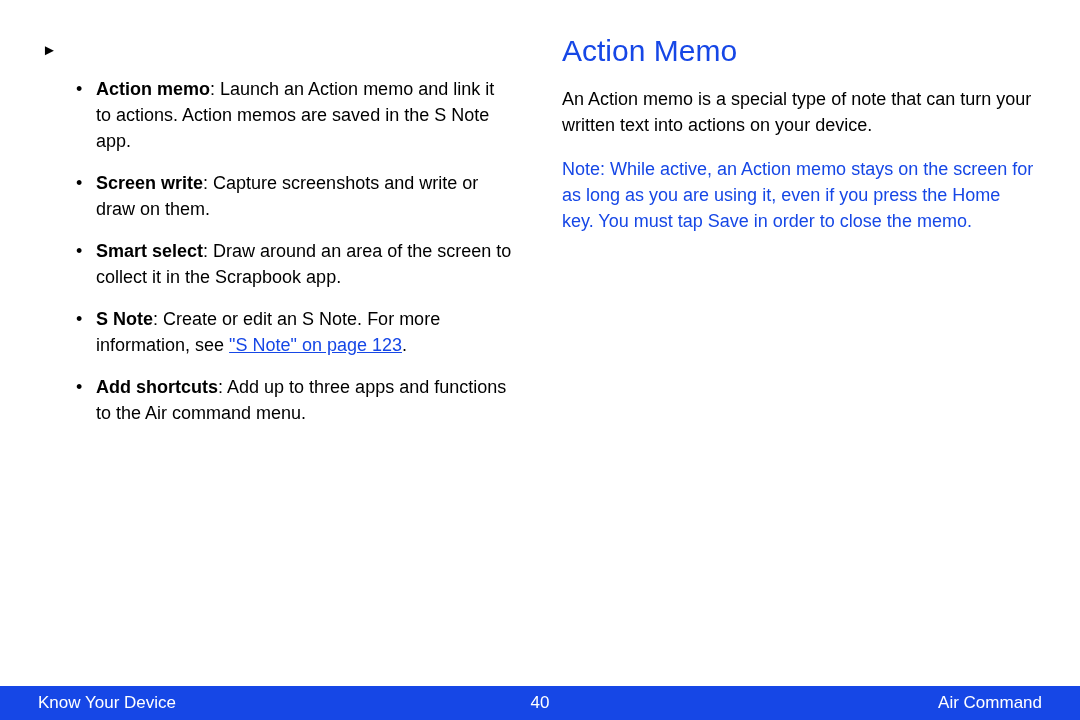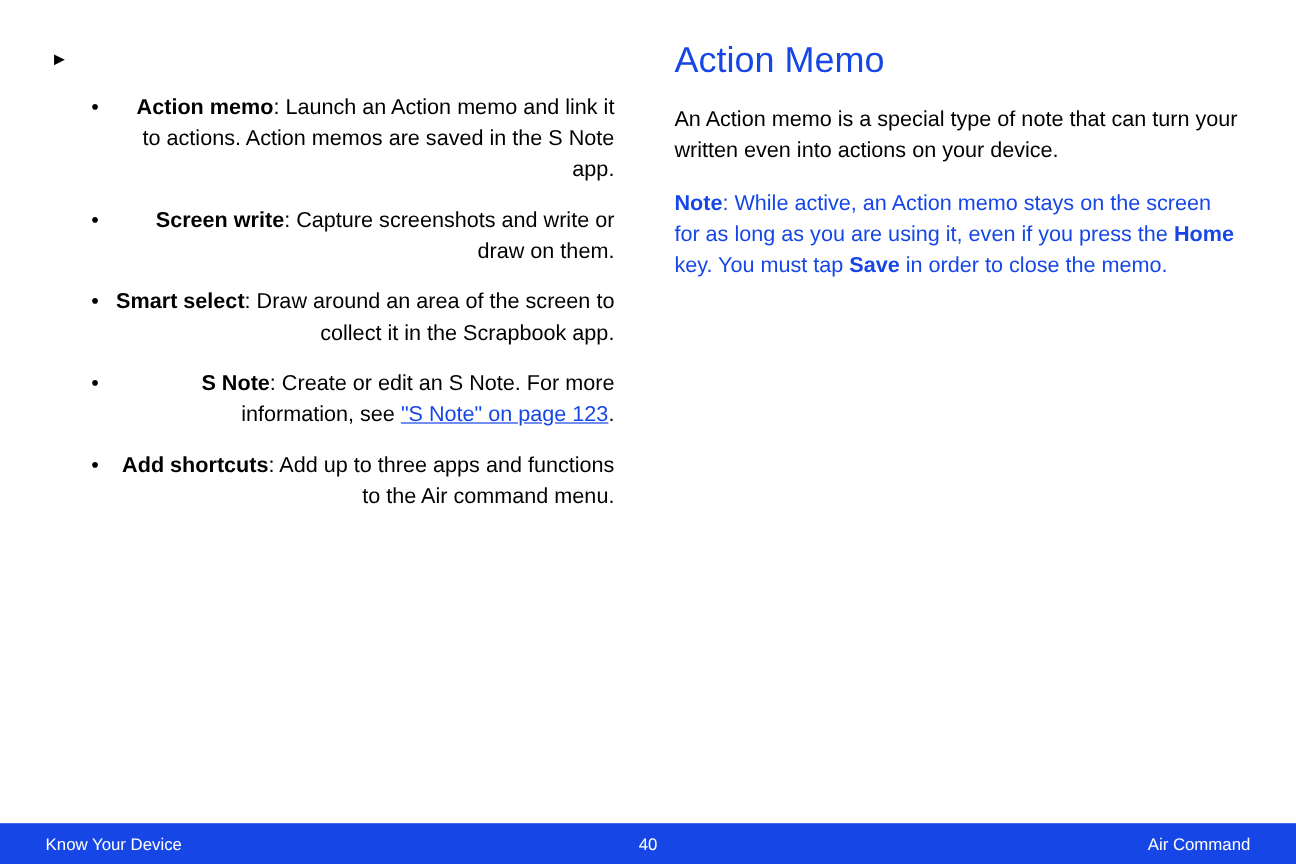--- a/index.html
+++ b/index.html
@@ -13,40 +13,40 @@
     display: flex; gap: 48px;
   }
   .col { flex: 1 1 0; min-width: 0; }
   .col-left { max-width: 472px; }
   .col-right { max-width: 472px; }
 
   .intro-line { display:flex; align-items:flex-start; gap:14px; margin-bottom:14px; }
   .pointer { font-size:15px; line-height:24px; color:#000; }
   .intro-text { font-size:18px; line-height:24px; }
 
-  ul.bullets { list-style:none; padding-left:54px;text-align:right; }
+  ul.bullets { list-style:none; padding-left:54px; }
   ul.bullets > li { position:relative; font-size:18px; line-height:26px; margin-bottom:16px; padding-right:2px; }
   ul.bullets > li::before {
     content:"•"; position:absolute; left:-20px; top:0; font-size:18px; color:#000;
   }
   b { font-weight:700; }
 
   a.xref { color:#1647e6; text-decoration:underline; }
 
   h2.section-title {
     color:#1647e6; font-weight:400; font-size:30px; line-height:34px;
     margin-bottom:18px; margin-top:-4px;
   }
   .para { font-size:18px; line-height:26px; margin-bottom:18px; }
   .note-block { color:#1647e6; font-size:18px; line-height:26px; }
-  .note-block b { font-weight:700; }
+  .note-block b { font-weight:400; }
 
   .footer {
     position:absolute; left:0; right:0; bottom:0; height:34px;
-    background:#1647e6; color:#fff; font-size:14px;
+    background:#1647e6; color:#fff; font-size:17px;
     display:flex; align-items:center; justify-content:space-between;
     padding:0 38px;
   }
   .footer .center { position:absolute; left:50%; transform:translateX(-50%); }
 </style>
 </head>
 <body>
 
 <div class="page">
   <div class="cols">
@@ -69,21 +69,21 @@
           <b>S Note</b><span>: Create or edit an S Note. For more information, see </span><a class="xref" href="#">"S Note" on page 123</a><span>.</span>
         </li>
         <li>
           <b>Add shortcuts</b><span>: Add up to three apps and functions to the Air command menu.</span>
         </li>
       </ul>
     </div>
 
     <div class="col col-right">
       <h2 class="section-title">Action Memo</h2>
-      <p class="para">An Action memo is a special type of note that can turn your written even into actions on your device.</p>
+      <p class="para">An Action memo is a special type of note that can turn your written text into actions on your device.</p>
       <p class="note-block">
         <b>Note</b><span>: While active, an Action memo stays on the screen for as long as you are using it, even if you press the </span><b>Home</b><span> key. You must tap </span><b>Save</b><span> in order to close the memo.</span>
       </p>
     </div>
   </div>
 
   <div class="footer">
     <span>Know Your Device</span>
     <span class="center">40</span>
     <span>Air Command</span>

